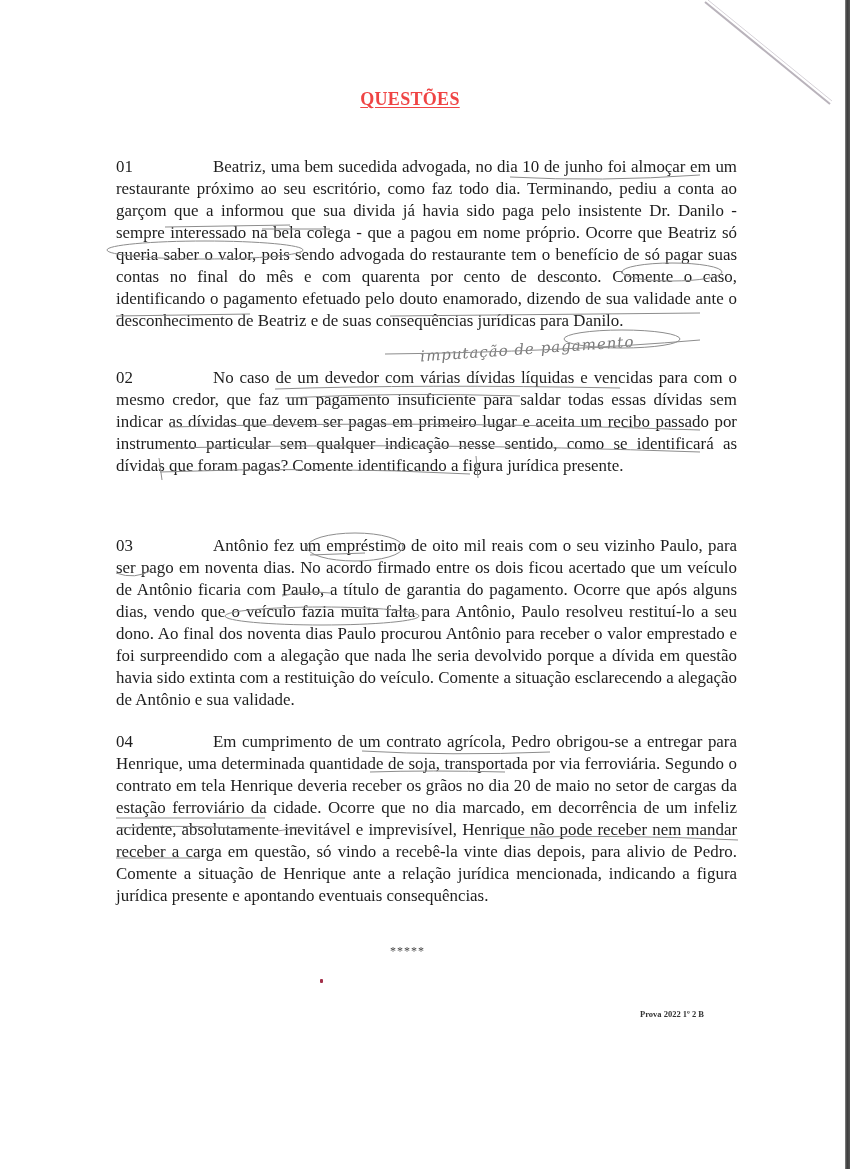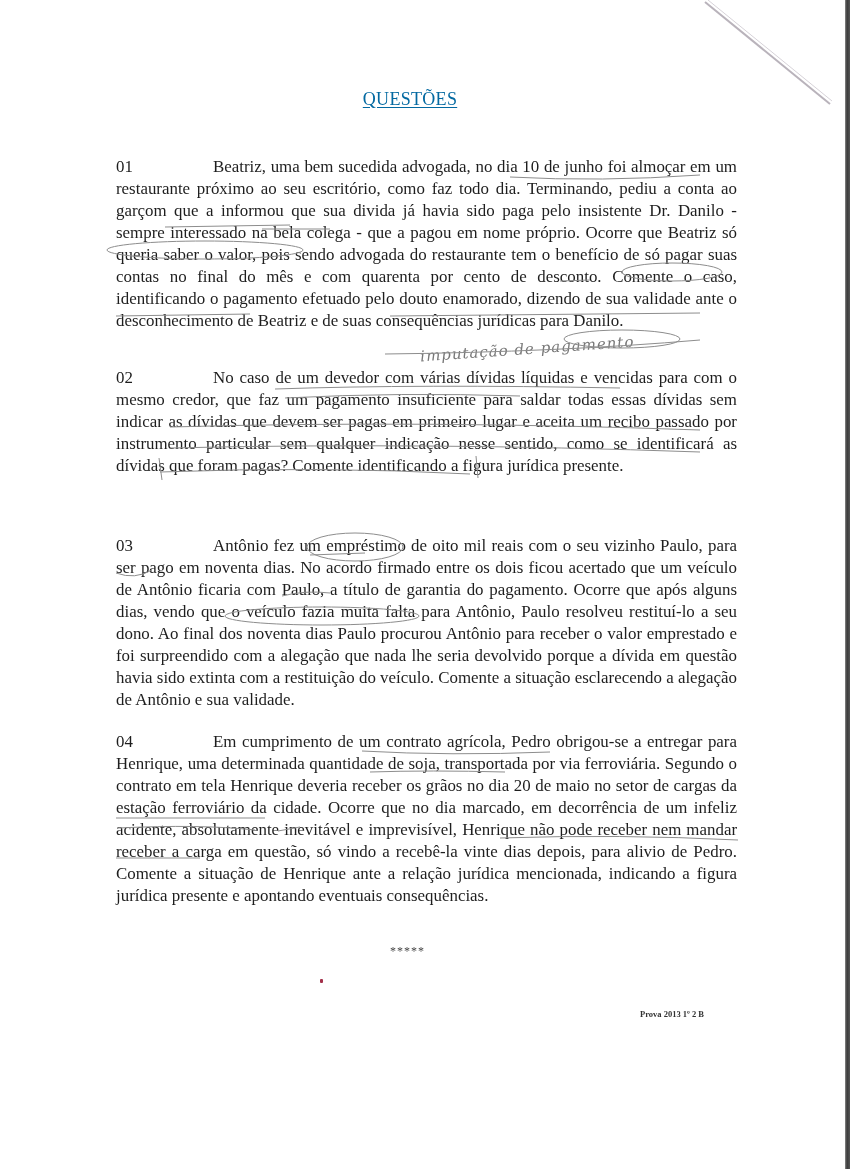--- a/index.html
+++ b/index.html
@@ -10,22 +10,22 @@
   }
   .edge-strip {
     position: absolute; left: 845px; top: 0; width: 5px; height: 1169px;
     background: linear-gradient(to right, #8a8a8a, #3a3a3a 40%, #555 100%);
   }
   .corner-fold {
     position: absolute; left: 700px; top: 0; width: 140px; height: 110px; pointer-events: none;
   }
   .title {
     position: absolute; left: 0; width: 820px; top: 89px; text-align: center;
-    font-weight: normal; font-size: 18px; letter-spacing: 0.3px;
-    text-decoration: underline; text-underline-offset: 2px; color: #0369a1;
+    font-weight: bold; font-size: 18px; letter-spacing: 0.3px;
+    text-decoration: underline; text-underline-offset: 2px; color: #ef4444;
   }
   .question {
     position: absolute; left: 116px; width: 621px;
     font-size: 16.9px; line-height: 22px; text-align: justify; color: #1e1e1e;
   }
   .q-num { display: inline-block; width: 97px; font-family: Liberation Serif, serif; }
   #q1 { top: 156px; }
   #q2 { top: 367px; }
   #q3 { top: 535px; }
   #q4 { top: 731px; }
@@ -108,13 +108,13 @@
     <path d="M116 818 L265 818"></path>
     <path d="M118 828 Q200 824 255 830"></path>
     <path d="M278 831 L300 827"></path>
     <path d="M500 838 Q620 834 738 840"></path>
     <path d="M116 858 L200 858"></path>
   </g>
 </svg>
 
 <div class="stars">*****</div>
 <div class="red-mark"></div>
-<div class="footer">Prova 2013 1º 2 B</div>
+<div class="footer">Prova 2022 1º 2 B</div>
 
 </body></html>

